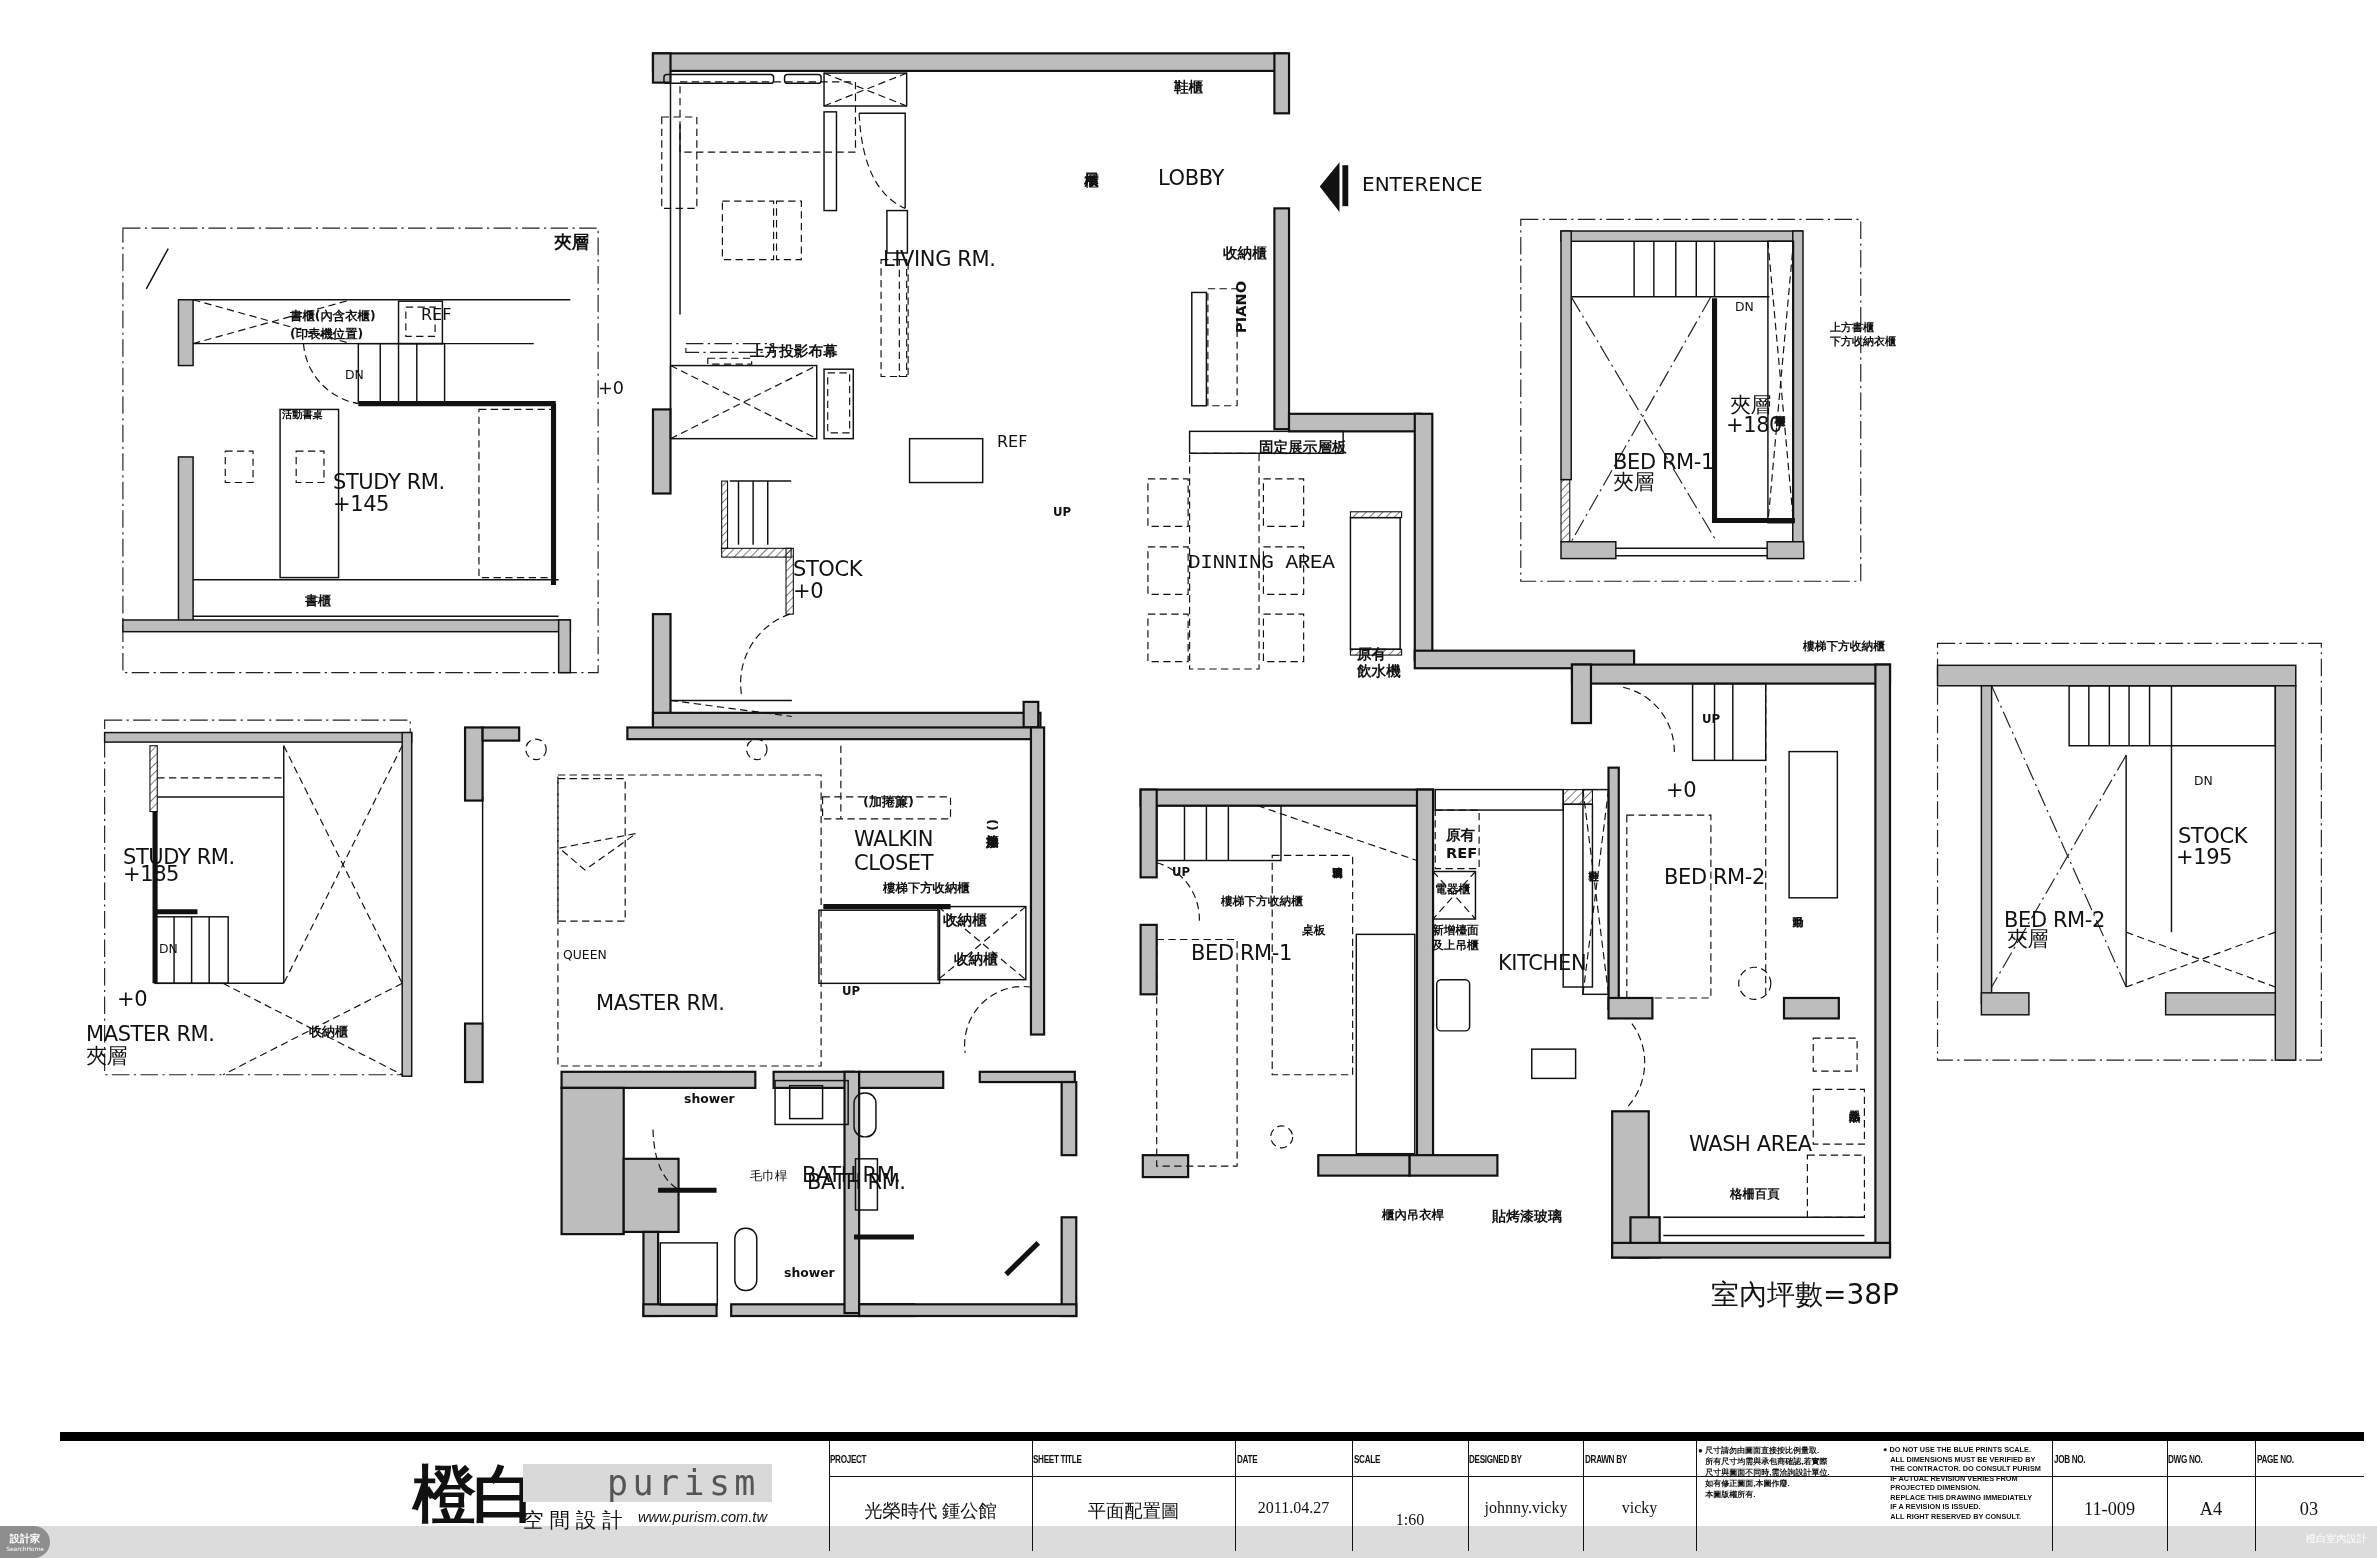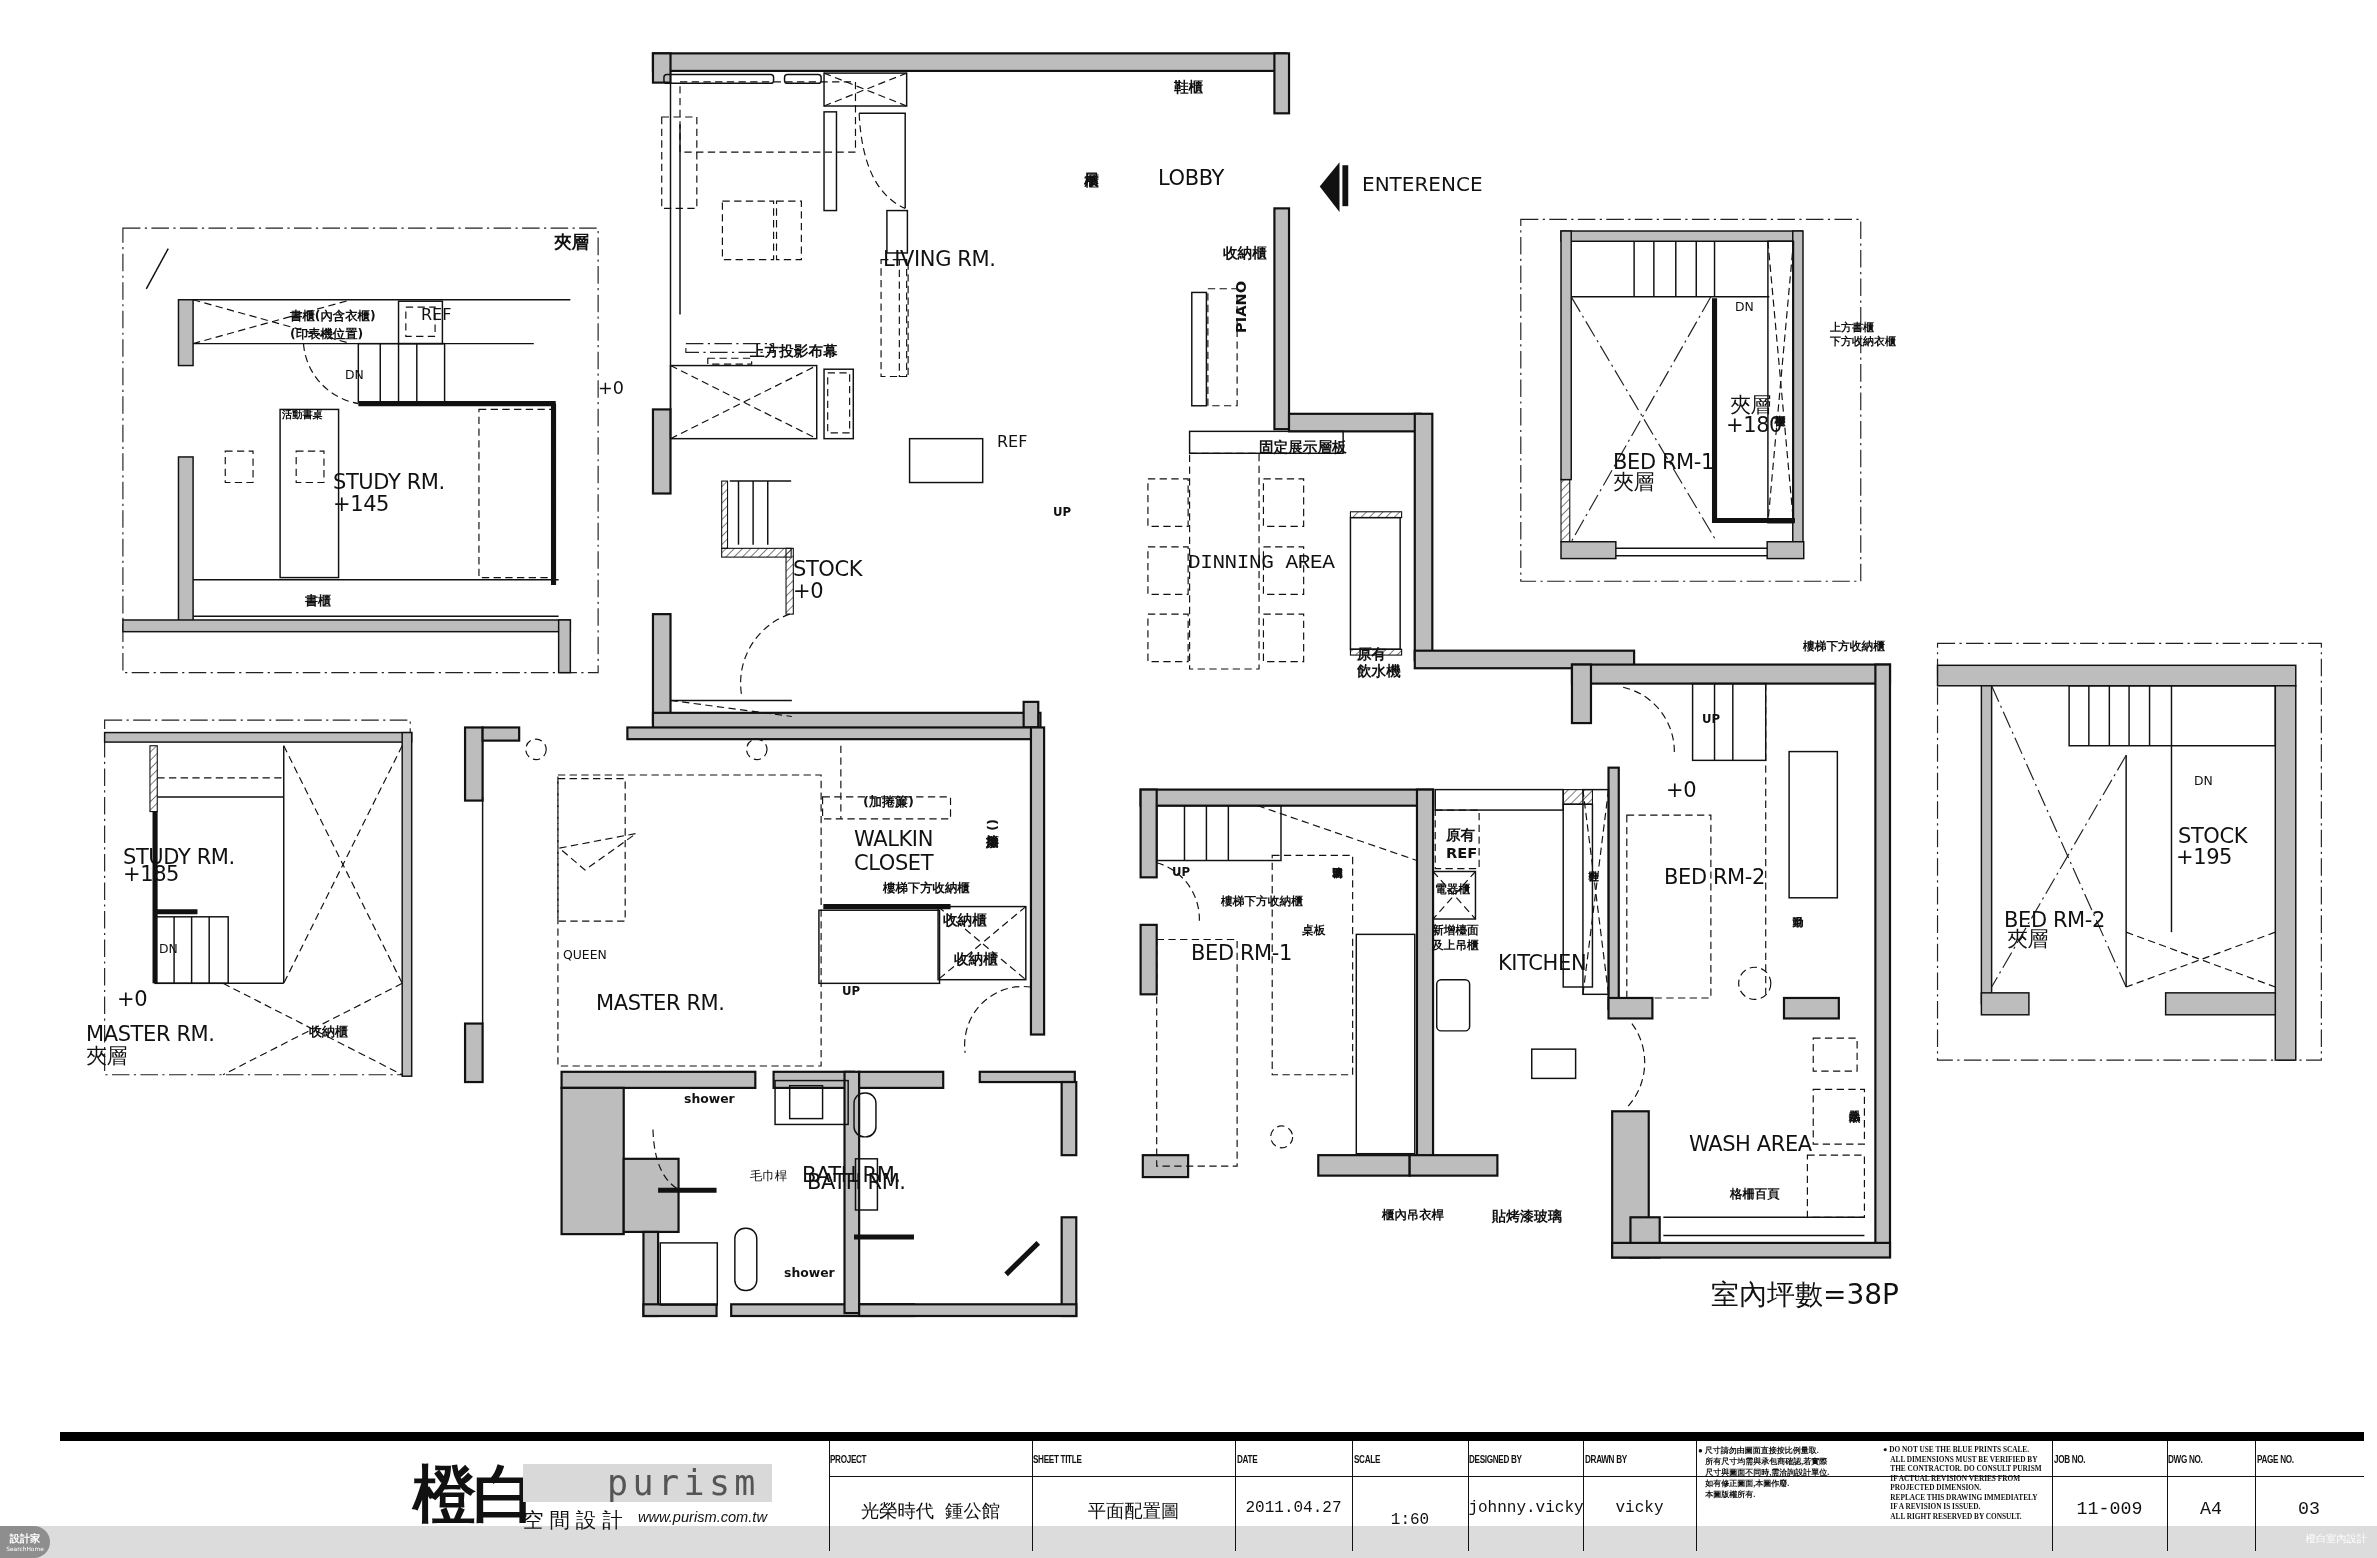--- a/index.html
+++ b/index.html
@@ -16,30 +16,30 @@
   .room { font-size:21px; letter-spacing:-0.4px; }
   .room-b { font-size:20px; }
   .small { font-size:14.6px; font-weight:bold; }
   .tiny { font-size:12.4px; }
   .vert { writing-mode:vertical-rl; }
   .cn-big { font-size:28px; }
   
   .tb-bar { position:absolute; left:60px; top:1432px; width:2304px; height:8.8px; background:#000; }
   .tb-cell { position:absolute; top:1441px; height:110px; border-left:1.1px solid #111; }
   .tb-head { position:absolute; font-size:10.2px; font-weight:bold; letter-spacing:-0.4px; font-family:"Liberation Sans", sans-serif; transform:scaleX(0.8); transform-origin:left top; }
-  .tb-val { position:absolute; font-size:18.3px; font-family:Liberation Mono, monospace; text-align:center; }
+  .tb-val { position:absolute; font-size:18.3px; font-family:Liberation Serif, serif; text-align:center; }
   .tb-hline { position:absolute; top:1476px; height:1.1px; background:#111; }
   .footer-band { position:absolute; left:0; top:1526px; width:2377px; height:32px; background:#dcdcdc; }
   .logo-pill { position:absolute; left:0; top:1526px; width:50px; height:32px; background:#8e8e8e; border-radius:0 16px 16px 0; color:#fff; font-size:7.3px; display:flex; flex-direction:column; justify-content:center; align-items:center; }
   .brand-cn { position:absolute; left:413px; top:1452px; font-size:63px; font-weight:bold; letter-spacing:-2.9px; font-family:"DejaVu Sans", sans-serif; }
   .brand-box { position:absolute; left:523px; top:1464px; width:249px; height:38px; background:#d9d9d9; }
   .brand-en { position:absolute; left:607px; top:1463px; font-size:35px; color:#555; font-family:"DejaVu Sans Mono", monospace; letter-spacing:4.4px; font-weight:300; }
   .brand-sub { position:absolute; left:523px; top:1506px; font-size:20.5px; letter-spacing:5.9px; }
   .brand-url { position:absolute; left:638px; top:1509px; font-size:14.6px; font-family:"Liberation Sans", sans-serif;font-style:italic; }
-  .note { position:absolute; font-size:8px; font-weight:bold; line-height:11px; font-family:Liberation Serif, serif; }
+  .note { position:absolute; font-size:8px; font-weight:bold; line-height:11px; font-family:Liberation Sans, sans-serif; }
   .watermark { position:absolute; right:10.2px; top:1532px; font-size:10.2px; color:#fff; }
 </style>
 </head>
 <body>
 
 <svg class="plan" viewBox="0 0 3251 2131" xmlns="http://www.w3.org/2000/svg">
   <defs>
     <pattern id="hatch" width="8" height="8" patternUnits="userSpaceOnUse" patternTransform="rotate(45)">
       <line x1="0" y1="0" x2="0" y2="8" stroke="#111" stroke-width="1.5"></line>
     </pattern>

